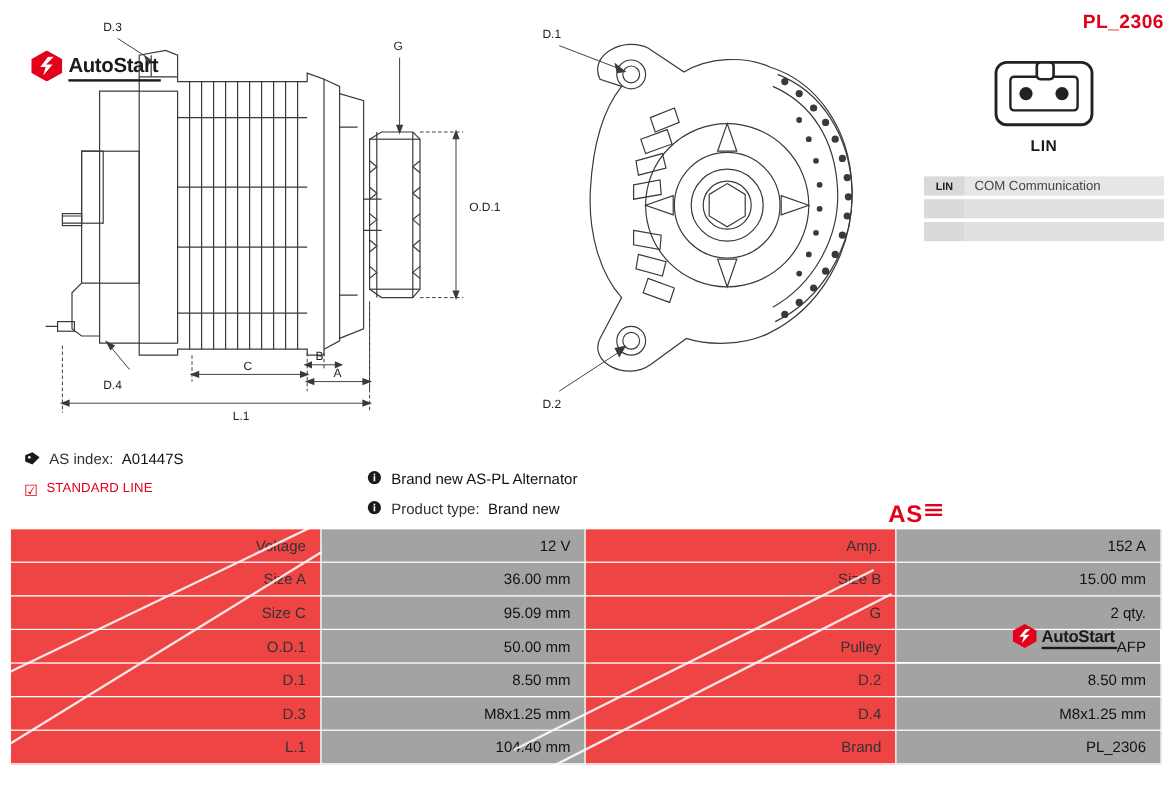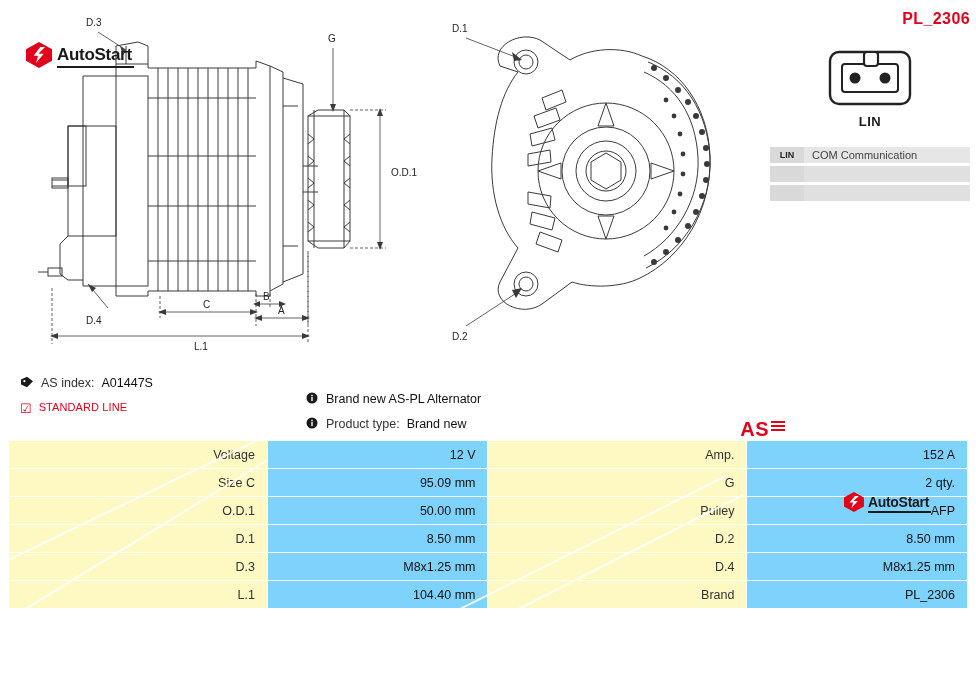--- a/index.html
+++ b/index.html
@@ -87,22 +87,22 @@
 
   
   .spec-table {
     position: absolute; left: 8px; top: 440px; width: 960px;
     border-collapse: collapse; font-size: 12.5px;
   }
   .spec-table td {
     height: 28px; border: 1px solid #ffffff; padding: 0 12px;
     background: #ececec; color: #333;
   }
-  .spec-table td.lbl { width: 27%; text-align: right; background: #fef9c3; }
-  .spec-table td.val { width: 23%; text-align: right; background: #7dd3fc; color: #111; }
+  .spec-table td.lbl { width: 27%; text-align: right; background: #ef4444; }
+  .spec-table td.val { width: 23%; text-align: right; background: #a3a3a3; color: #111; }
   .spec-table td.empty { background: #ececec; }
 
   .table-logo { position: relative; }
   .table-logo .inner {
     position: absolute; right: 38px; top: -5px;
     display: flex; align-items: center; gap: 4px; opacity: 1;
   }
   .table-logo .as-mark { width: 20px; height: 20px; }
   .table-logo .as-mark:after { left: 5px; top: 4px; width: 10px; height: 12px; }
   .table-logo .as-word { font-size: 14px; }
@@ -419,20 +419,26 @@
 
   <table class="spec-table">
     <tbody>
       <tr>
         <td class="lbl">Voltage</td>
         <td class="val">12 V</td>
         <td class="lbl">Amp.</td>
         <td class="val">152 A</td>
       </tr>
       <tr>
+        <td class="lbl">Size A</td>
+        <td class="val">36.00 mm</td>
+        <td class="lbl">Size B</td>
+        <td class="val">15.00 mm</td>
+      </tr>
+      <tr>
         <td class="lbl">Size C</td>
         <td class="val">95.09 mm</td>
         <td class="lbl">G</td>
         <td class="val">2 qty.</td>
       </tr>
       <tr>
         <td class="lbl">O.D.1</td>
         <td class="val">50.00 mm</td>
         <td class="lbl">Pulley</td>
         <td class="val table-logo">

